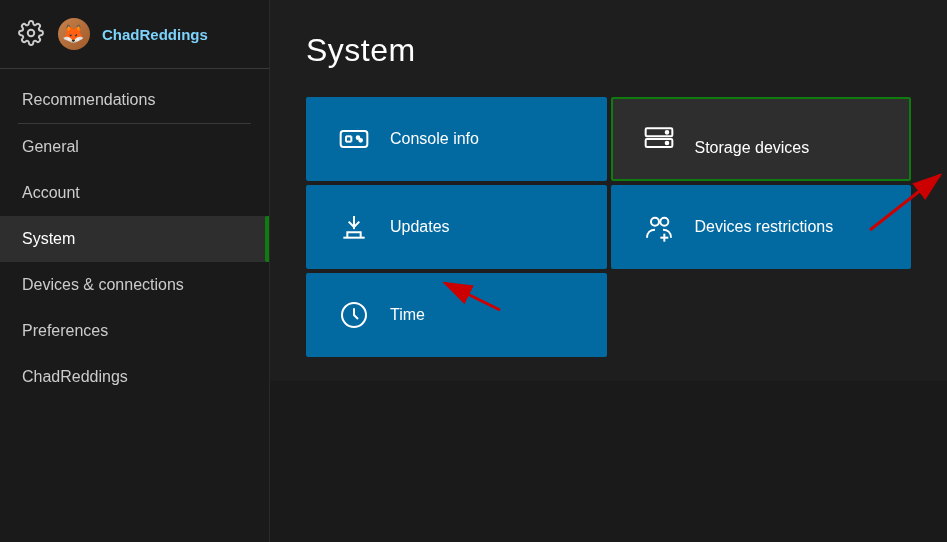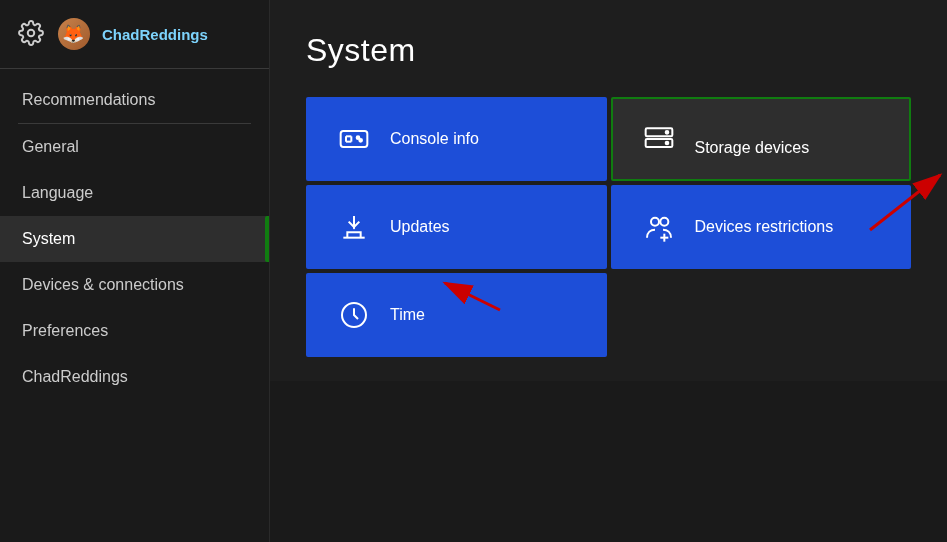--- a/index.html
+++ b/index.html
@@ -112,21 +112,21 @@
     }
 
     .grid {
       display: grid;
       grid-template-columns: 1fr 1fr;
       grid-template-rows: auto auto auto auto;
       gap: 4px;
     }
 
     .grid-item {
-      background: #1d4ed8;
+      background: #0369a1;
       display: flex;
       align-items: center;
       padding: 22px 28px;
       gap: 18px;
       cursor: pointer;
       border: 2px solid transparent;
       border-radius: 2px;
       min-height: 80px;
     }
 
@@ -185,21 +185,21 @@
 
   <nav class="sidebar-nav">
     <div class="sidebar-item">
       <span>Recommendations</span>
     </div>
     <div class="sidebar-divider" style="margin: 0 18px; width: calc(100% - 36px);"></div>
     <div class="sidebar-item">
       <span>General</span>
     </div>
     <div class="sidebar-item">
-      <span>Language</span>
+      <span>Account</span>
     </div>
     <div class="sidebar-item active">
       <span>System</span>
     </div>
     <div class="sidebar-item">
       <span>Devices &amp; connections</span>
     </div>
     <div class="sidebar-item">
       <span>Preferences</span>
     </div>

